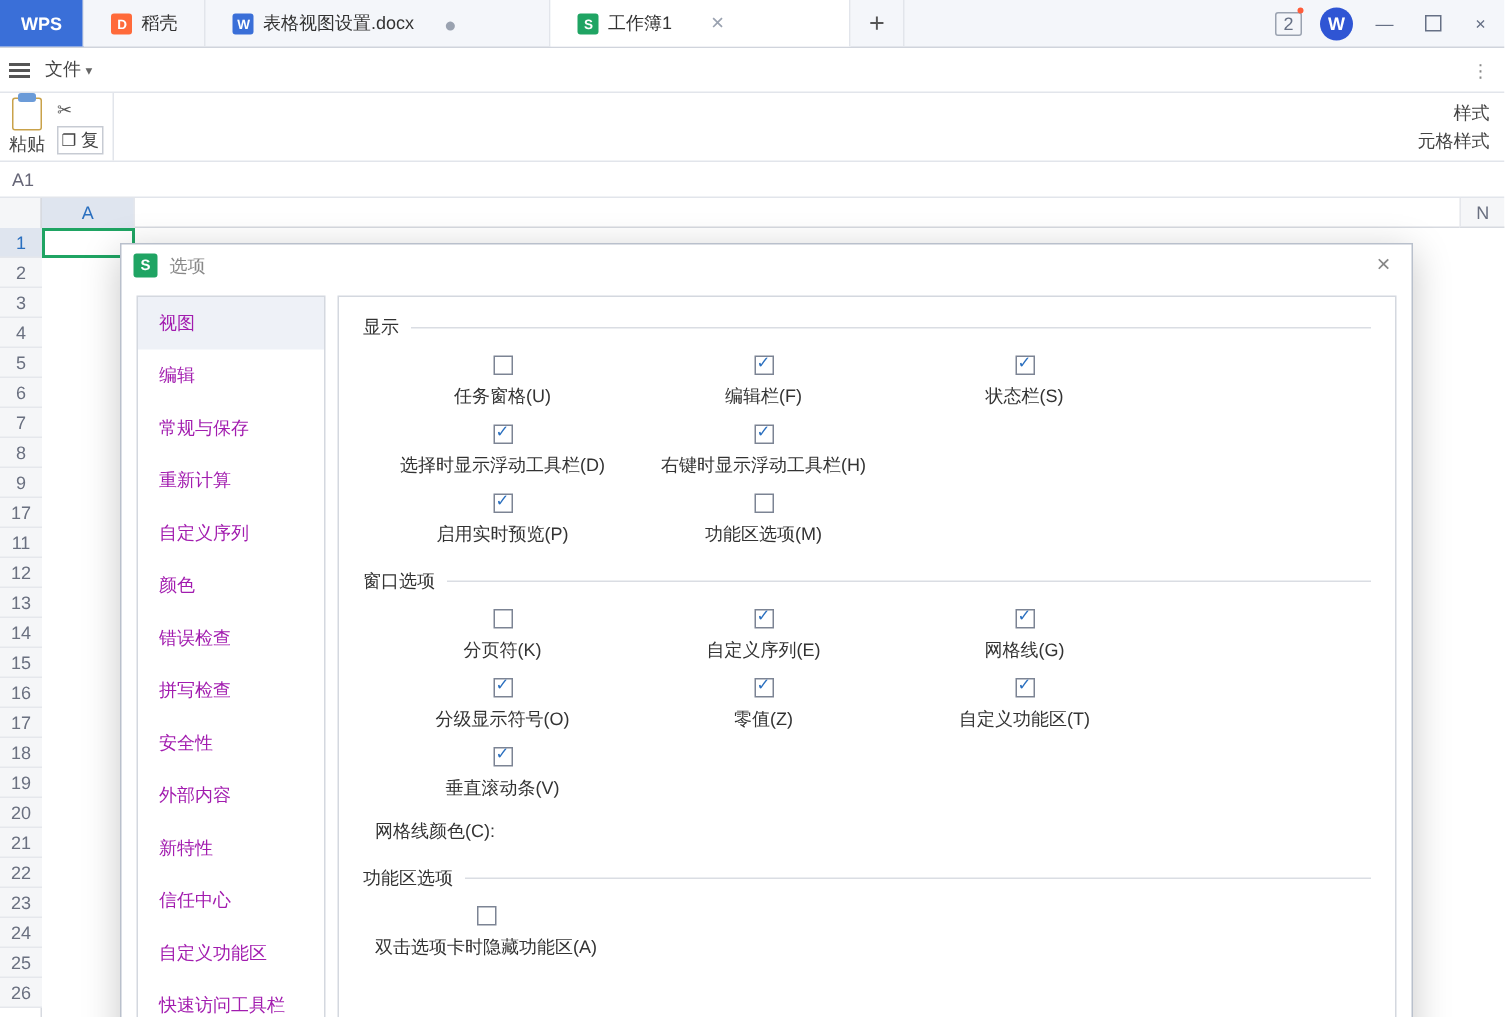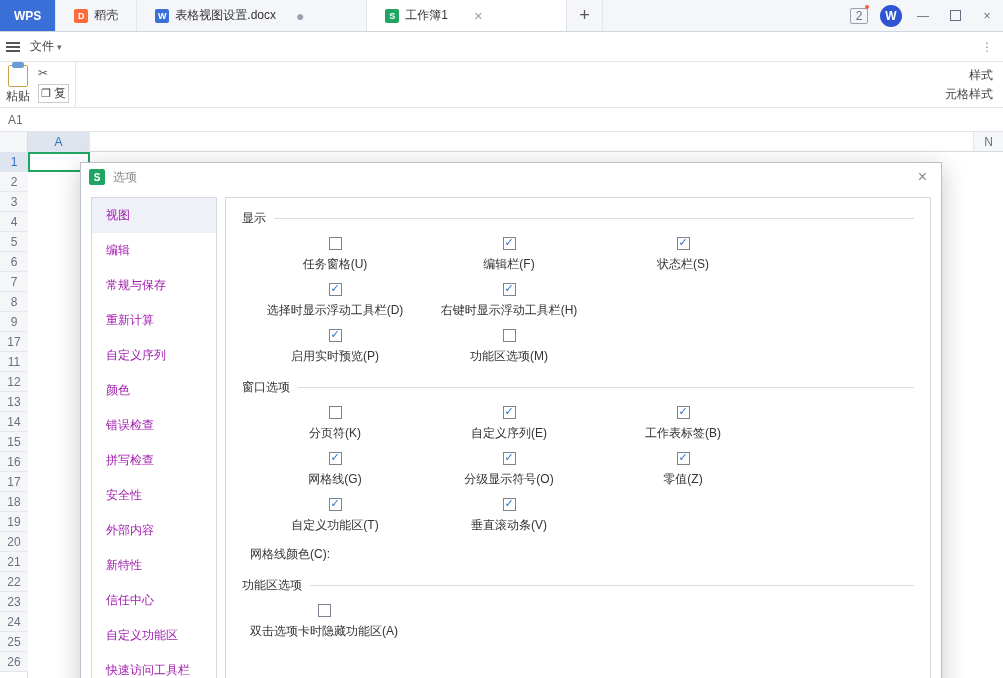--- a/index.html
+++ b/index.html
@@ -291,24 +291,20 @@
             </div>
           <div class="fs-grid">
             <label class="ck">
                 <span class="box"></span>
                 <span>分页符(K)</span>
               </label>
             <label class="ck on">
                 <span class="box"></span>
                 <span>自定义序列(E)</span>
               </label>
-            <label class="ck on">
-                <span class="box"></span>
-                <span>工作表标签(B)</span>
-              </label>
 
             <label class="ck on">
                 <span class="box"></span>
                 <span>网格线(G)</span>
               </label>
             <label class="ck on">
                 <span class="box"></span>
                 <span>分级显示符号(O)</span>
               </label>
             <label class="ck on">

